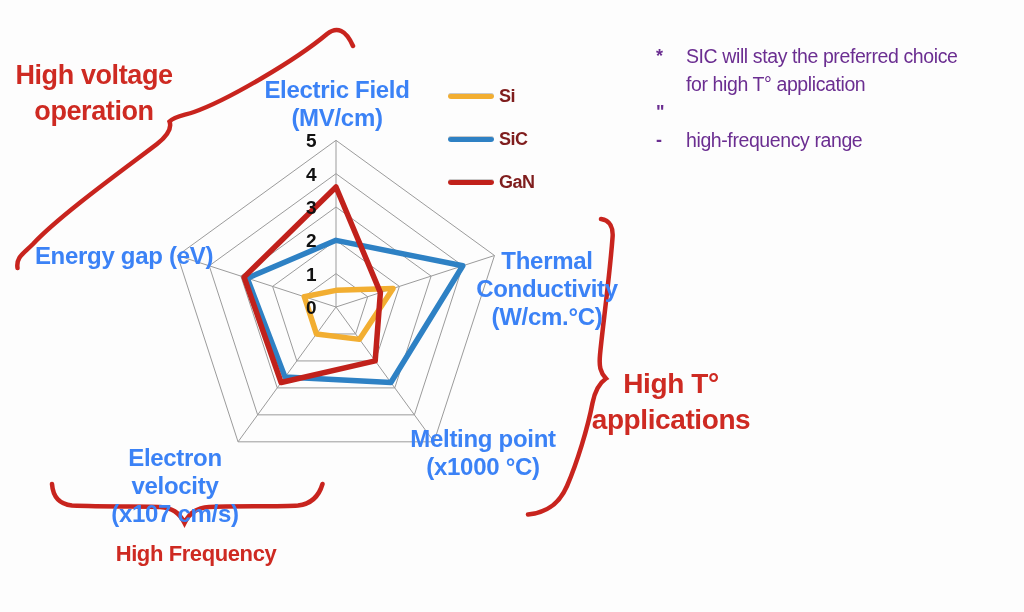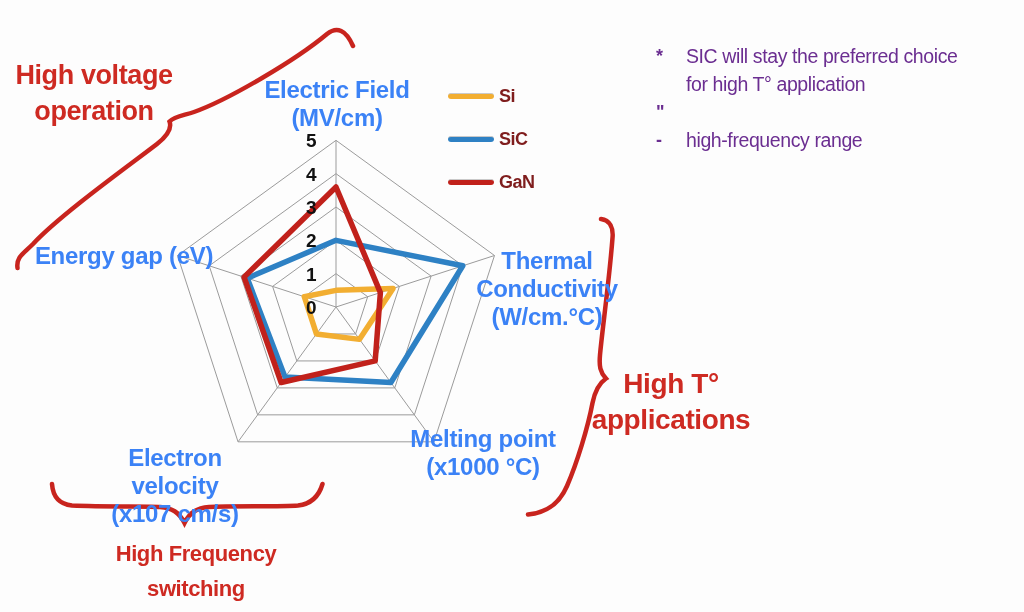--- a/index.html
+++ b/index.html
@@ -109,21 +109,20 @@
     <div>(x107 cm/s)</div>
   </div>
 
   <div class="abs center red-note ht">
     <div>High T°</div>
     <div>applications</div>
   </div>
 
   <div class="abs center red-note hf">
     <div>High Frequency</div>
-    <div>switching</div>
   </div>
 
   <div class="abs notes">
     <div class="note-item">
       <div class="note-marker">*</div>
       <div class="note-lines">
         <div>SIC will stay the preferred choice</div>
         <div>for high T° application</div>
       </div>
     </div>

